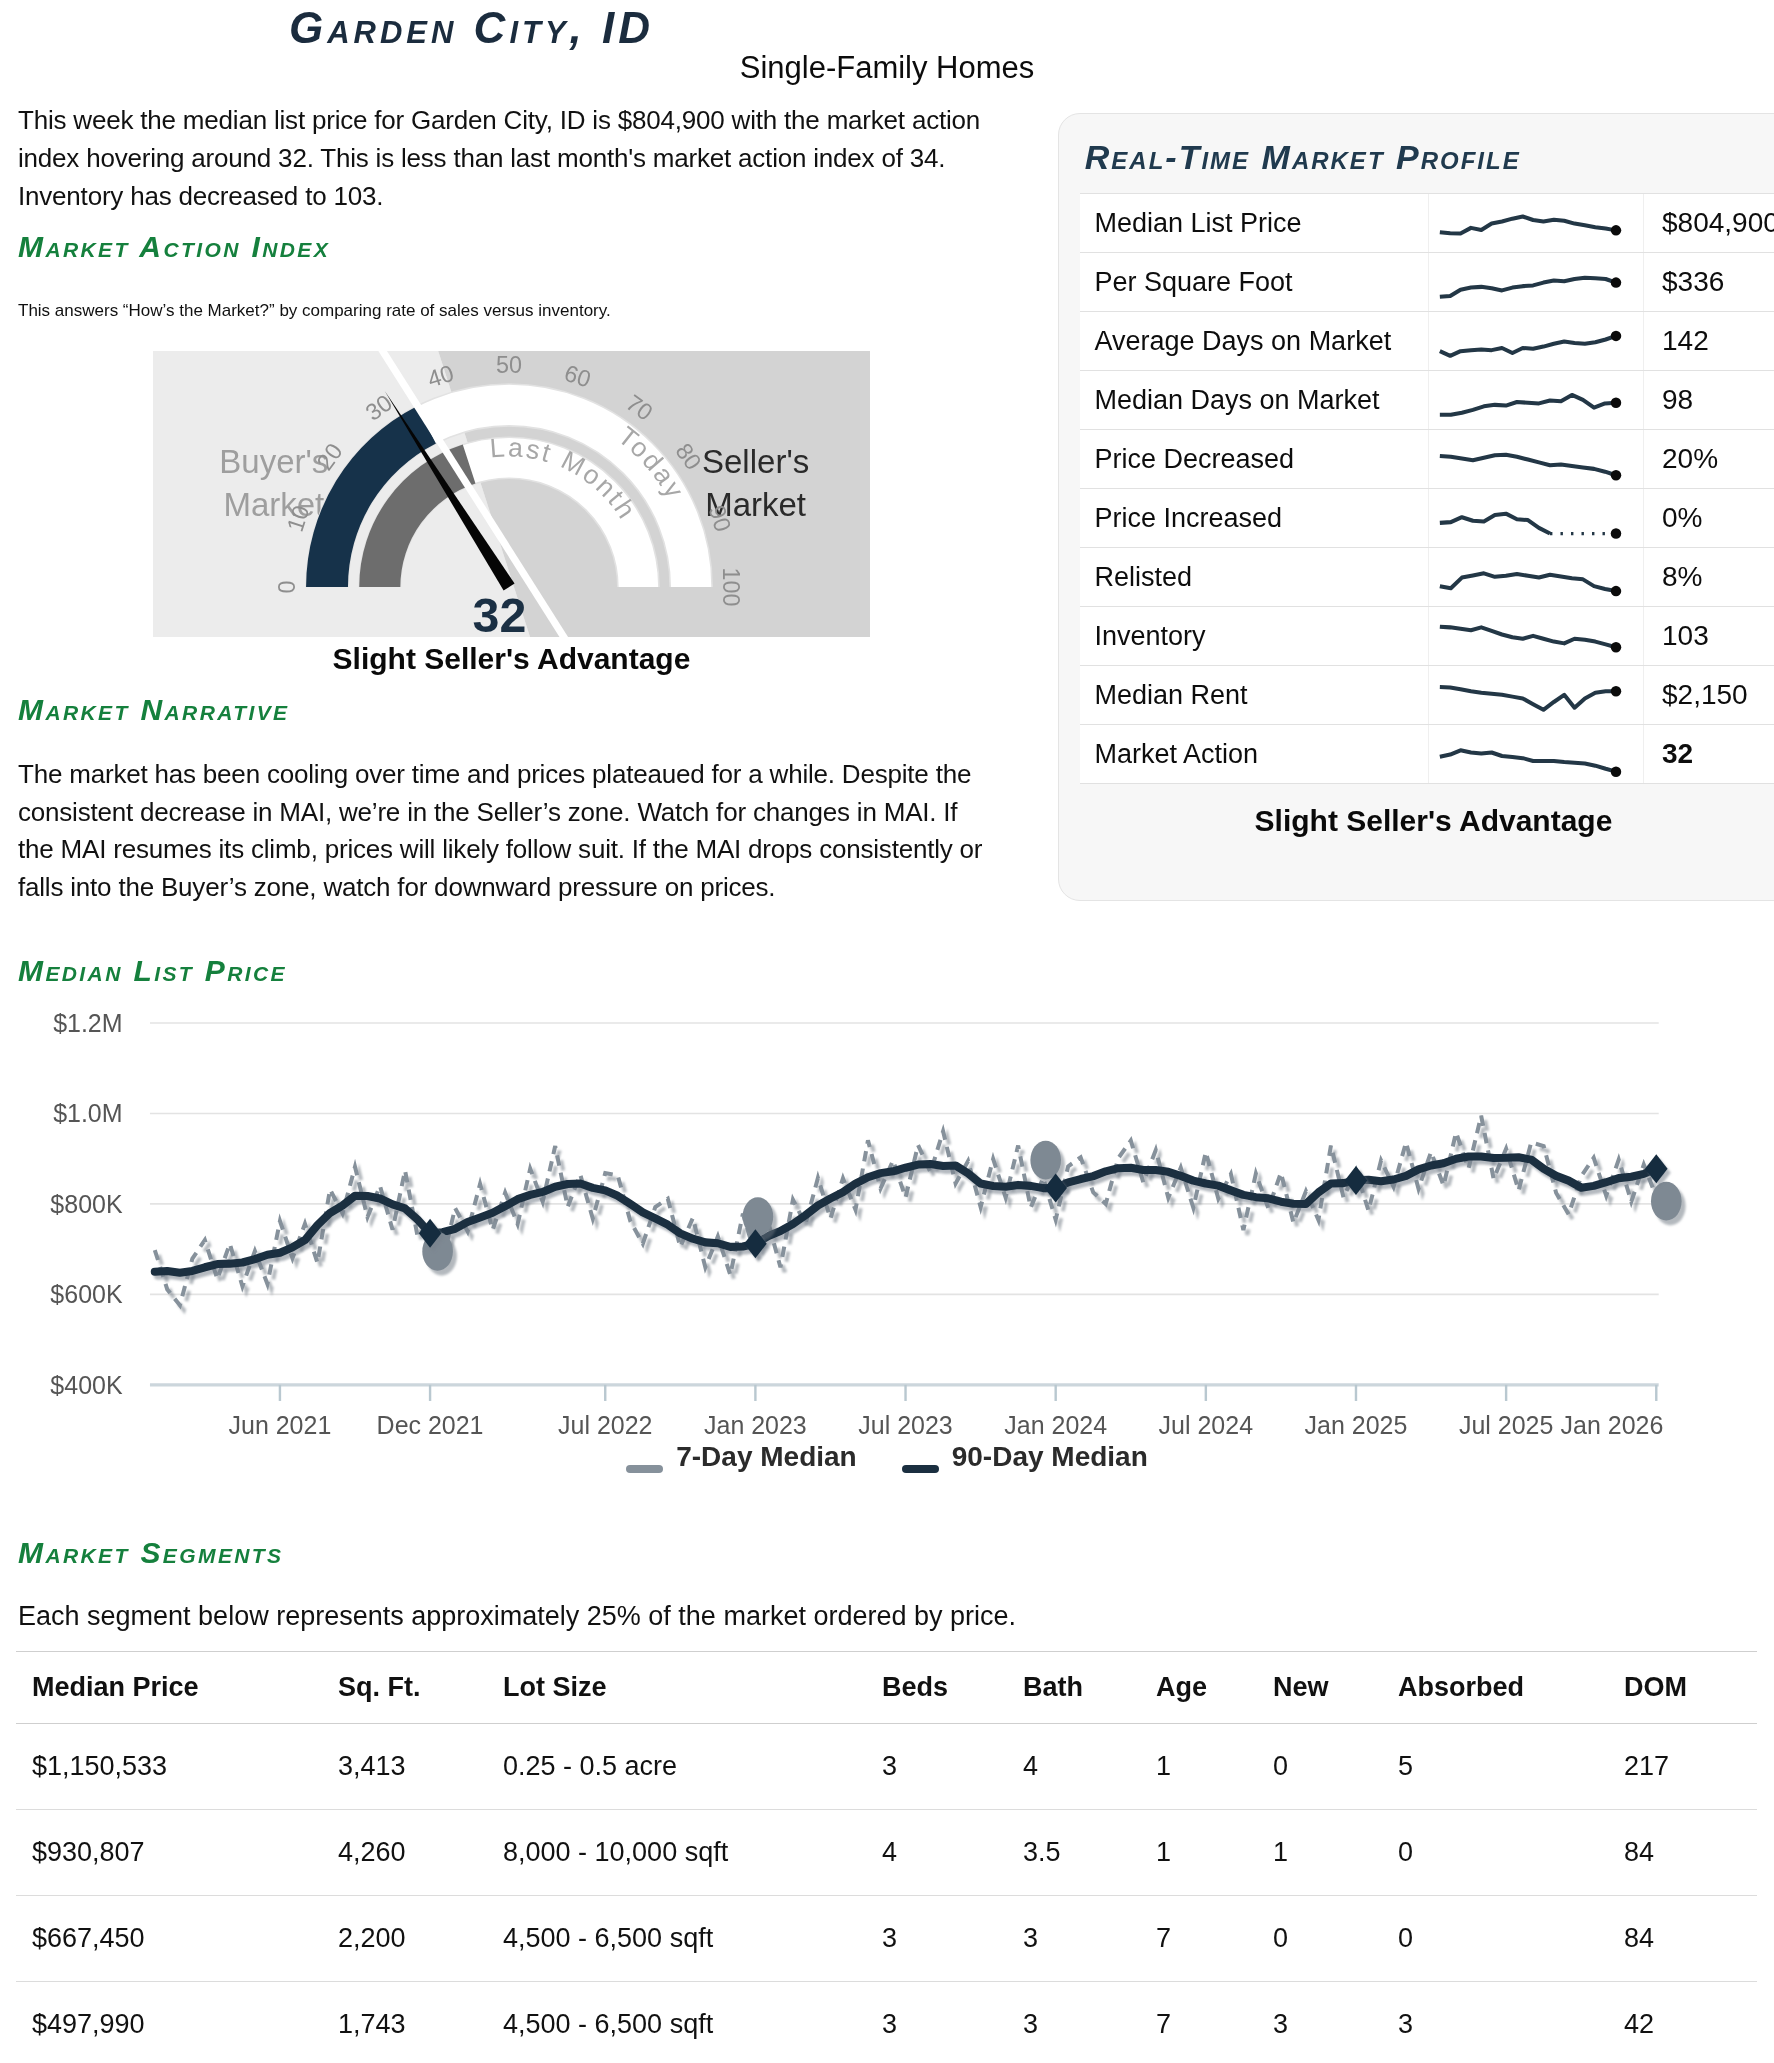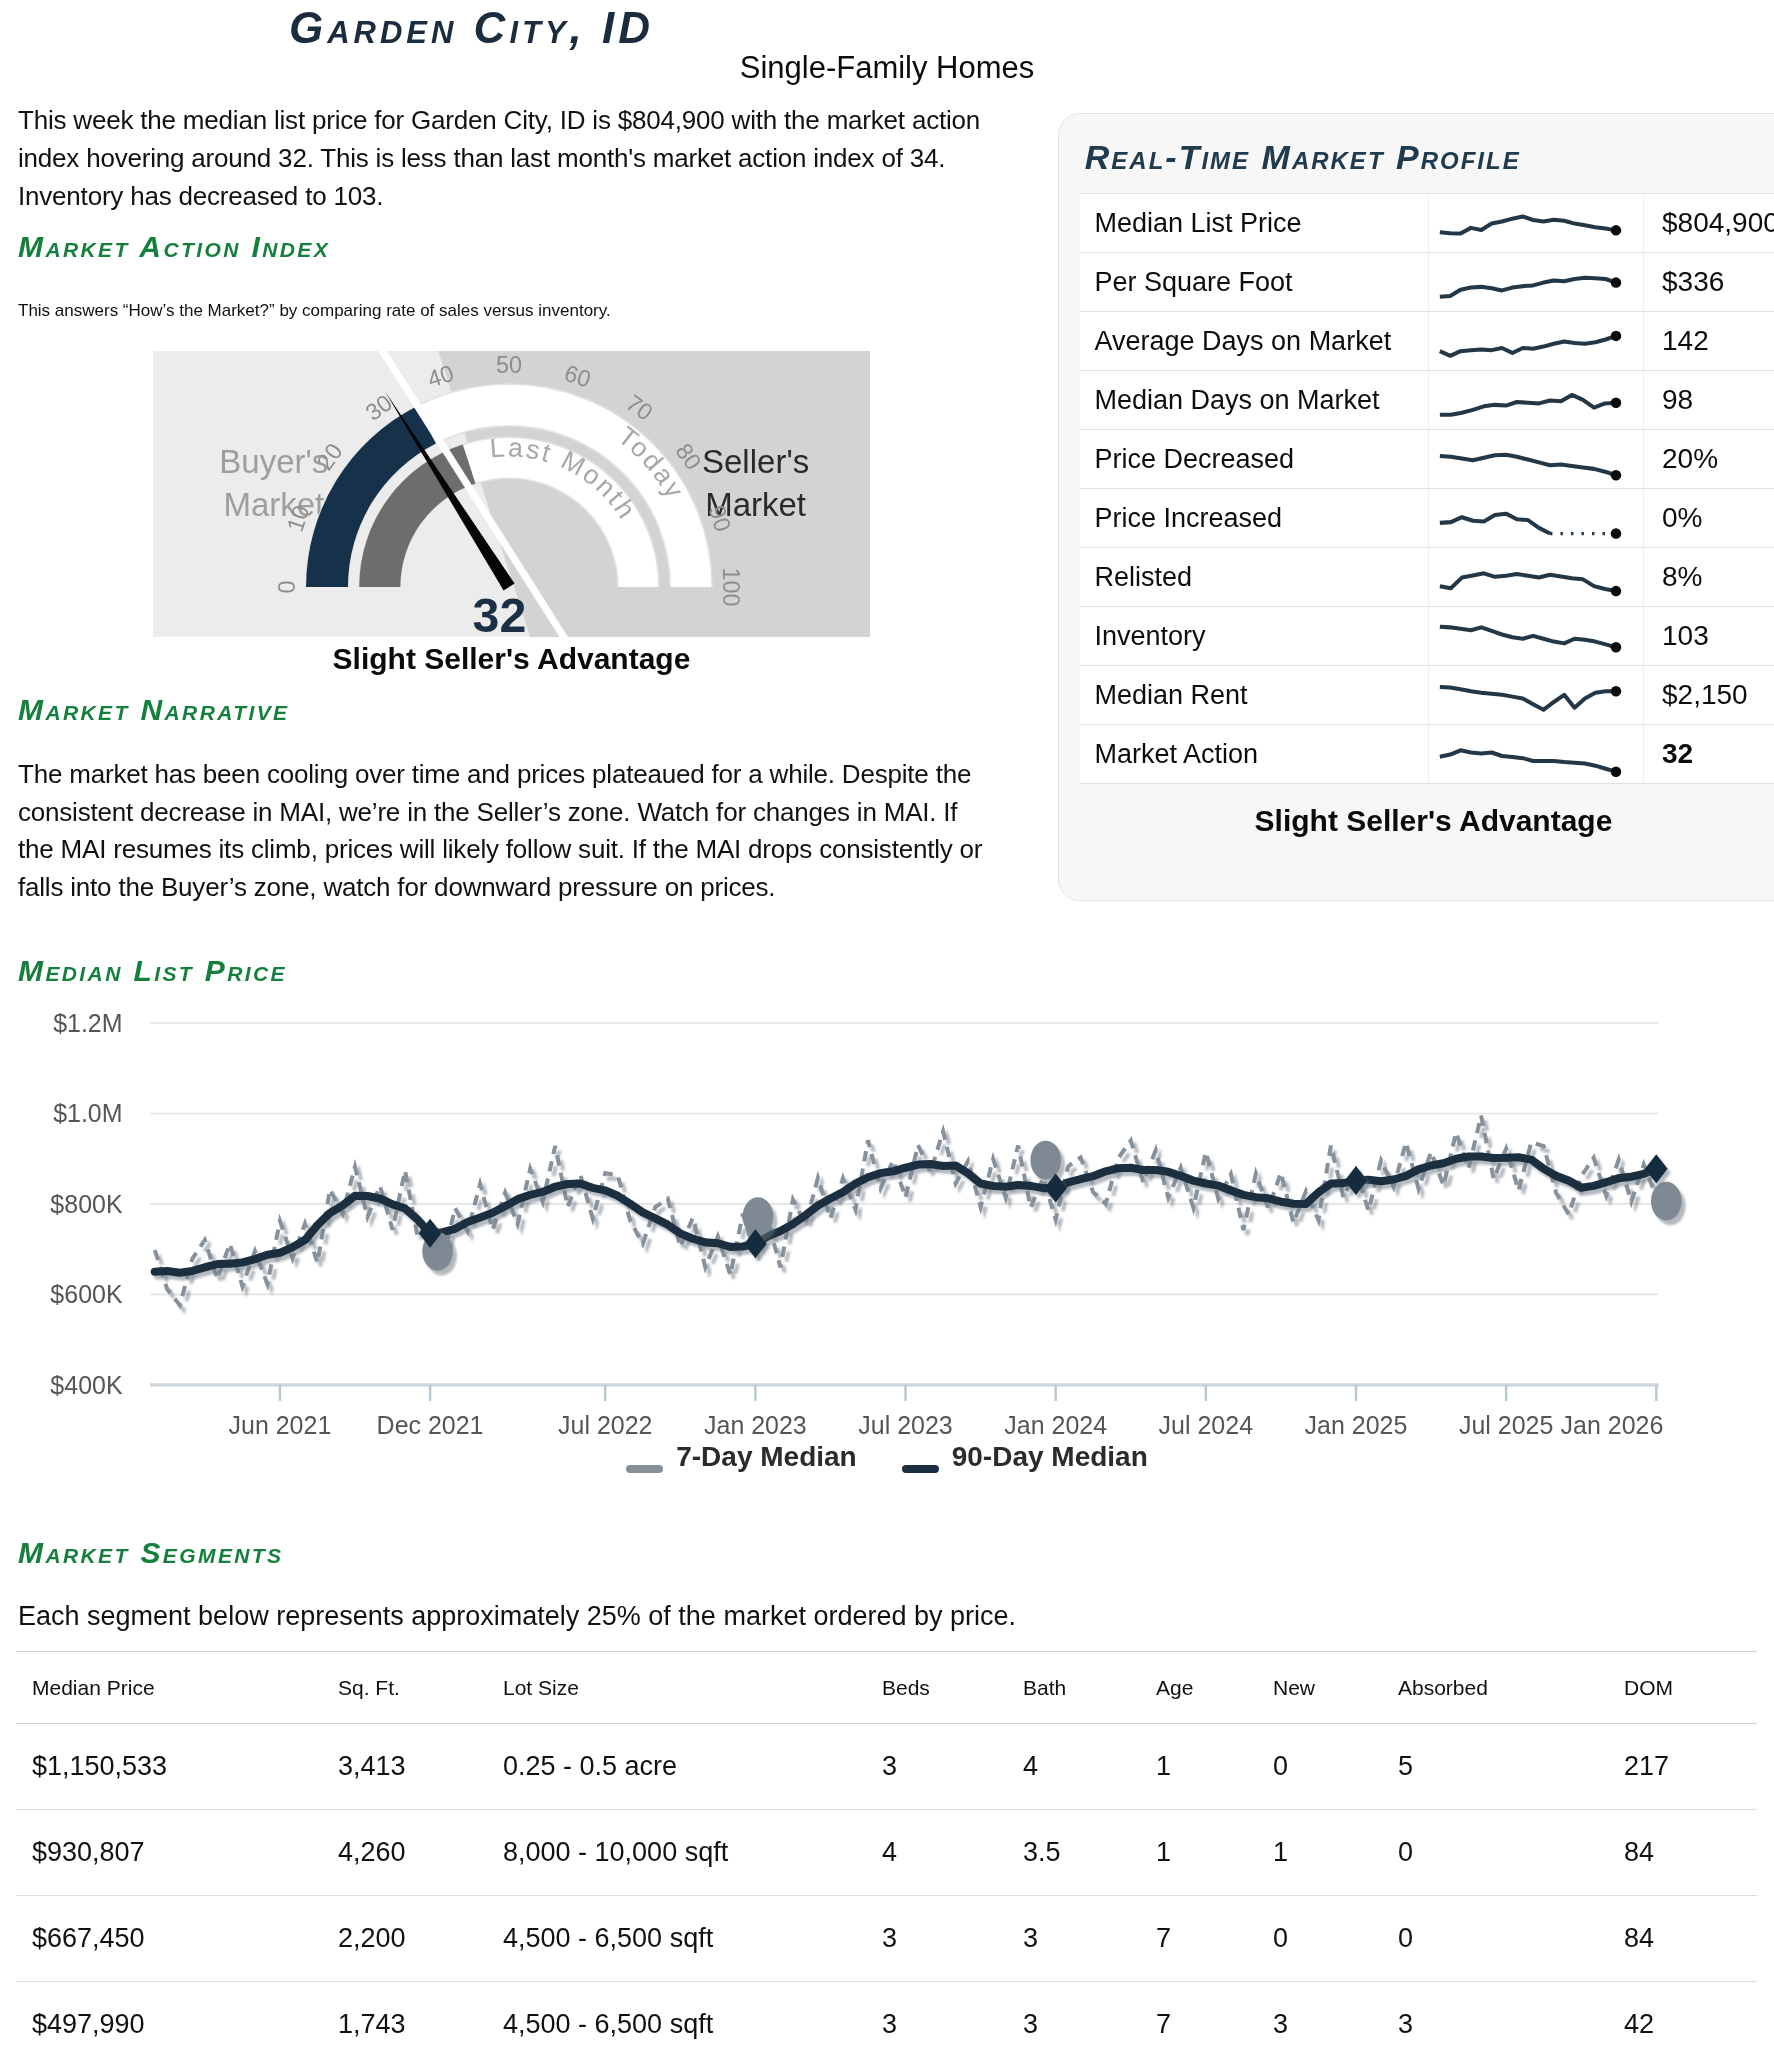--- a/index.html
+++ b/index.html
@@ -50,21 +50,21 @@
   #profile-status{text-align:center;font-size:30px;font-weight:bold;color:#0a0a0a;padding-top:19.3px;}
   
   #seg-table{left:16px;top:1651px;width:1741px;}
   .seg-row{
     display:grid;align-items:center;
     grid-template-columns:306px 165px 379px 141px 133px 117px 125px 226px 1fr;
   }
   .seg-row.head{height:71px;border-top:1.6px solid #cfcfcf;border-bottom:1.6px solid #cfcfcf;}
   .seg-row.body{height:85px;border-bottom:1.6px solid #dcdcdc;}
   .seg-cell{font-size:27px;padding-left:16px;}
-  .seg-row.head .seg-cell{font-size:21px;font-weight:normal;}
+  .seg-row.head .seg-cell{font-size:27px;font-weight:bold;}
   .shadow-gray{filter:drop-shadow(5px 6px 1.5px rgba(105,115,125,0.5));}
   .shadow-navy{filter:drop-shadow(4px 5px 1.5px rgba(120,130,140,0.55));}
   svg text{font-family:"Liberation Sans", sans-serif;}
 </style>
 </head>
 <body>
 
 <div class="abs smallcaps" id="page-title">Garden City, ID</div>
 <div class="abs" id="page-subtitle">Single-Family Homes</div>
 <div class="abs" id="intro">This week the median list price for Garden City, ID is $804,900 with the market action index hovering around 32. This is less than last month's market action index of 34. Inventory has decreased to 103.</div>

